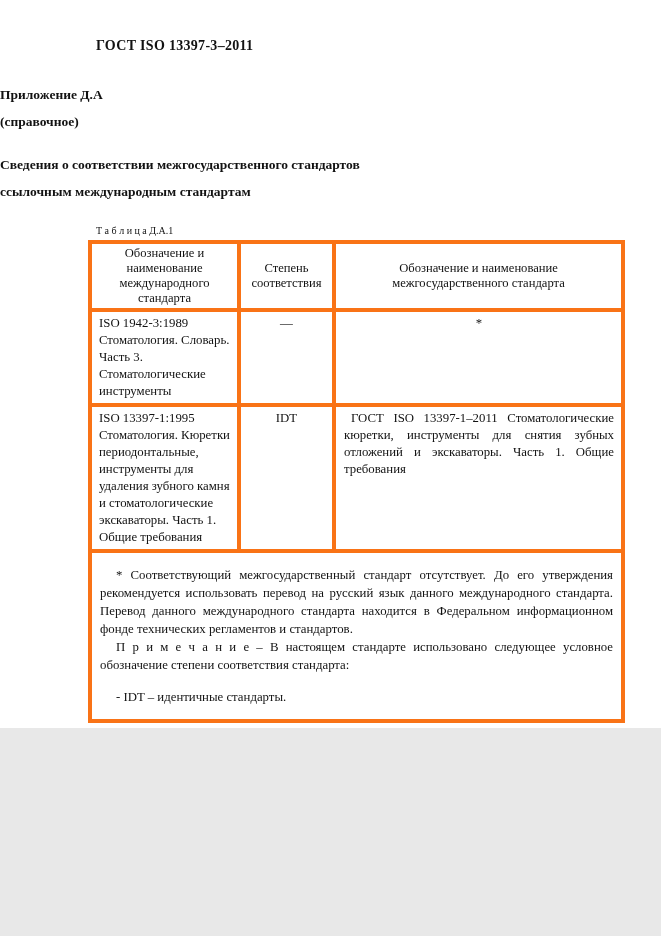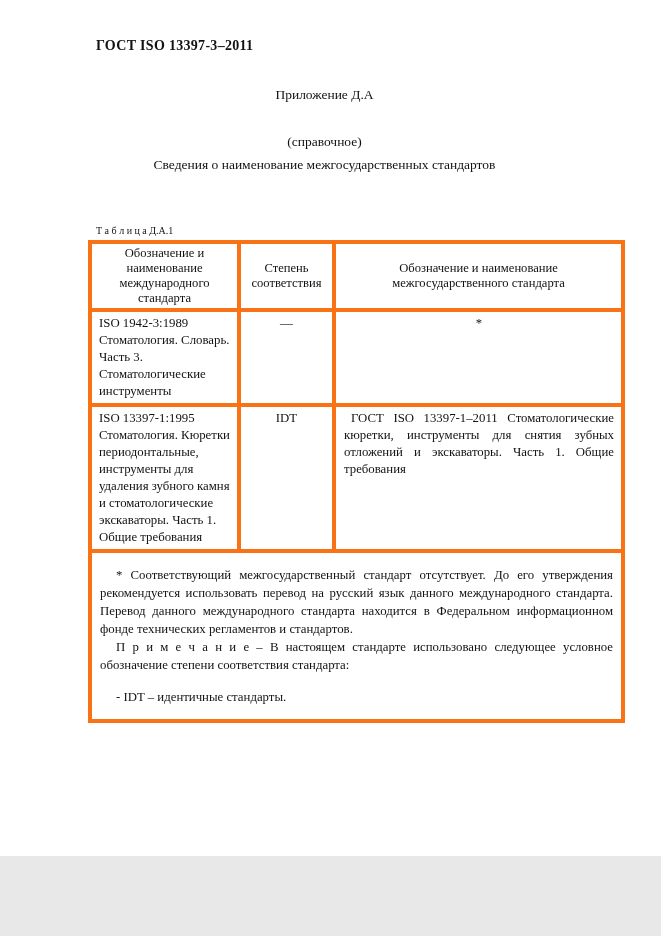--- a/index.html
+++ b/index.html
@@ -3,44 +3,43 @@
 <meta charset="utf-8">
 <style>
   html, body {
     margin: 0;
     padding: 0;
     background: #e8e8e8;
   }
   .page {
     position: relative;
     width: 661px;
-    height: 856px;
+    height: 728px;
     margin: 0 auto;
     background: #ffffff;
     font-family: "Liberation Serif", "DejaVu Serif", serif;
     color: #121212;
     overflow: hidden;
   }
   .doc-header {
     position: absolute;
     left: 96px;
     top: 38px;
     font-size: 14px;
     font-weight: bold;
     letter-spacing: 0.3px;
   }
   .centered {
     position: absolute;
     left: 0;
     right: 12px;
-    text-align: center;
-    font-weight: normal;
+    font-weight: bold;
   }
   .appendix-title   { top: 87px;  font-size: 13.5px; }
-  .appendix-subtitle{ top: 114px; font-size: 13.5px; margin-top: 20px; }
+  .appendix-subtitle{ top: 114px; font-size: 13.5px; }
   .heading-line1    { top: 157px; font-size: 13.5px; }
   .heading-line2    { top: 184px; font-size: 13.5px; }
   .table-label {
     position: absolute;
     left: 96px;
     top: 225px;
     font-size: 10px;
   }
   .std-table {
     position: absolute;
@@ -110,22 +109,23 @@
 <body>
 
 <div class="page">
 
   <div class="doc-header">ГОСТ ISO 13397-3–2011</div>
 
   <div class="centered appendix-title">Приложение Д.А</div>
 
   <div class="centered appendix-subtitle">(справочное)</div>
 
-  <div class="centered heading-line1">Сведения о наименование межгосударственных стандартов</div>
+  <div class="centered heading-line1">Сведения о соответствии межгосударственного стандартов</div>
 
+  <div class="centered heading-line2">ссылочным международным стандартам</div>
 
   <div class="table-label">Т а б л и ц а   Д.А.1</div>
 
   <table class="std-table">
     <colgroup>
       <col style="width:149px">
       <col style="width:95px">
       <col style="width:289px">
     </colgroup>
     <thead>

